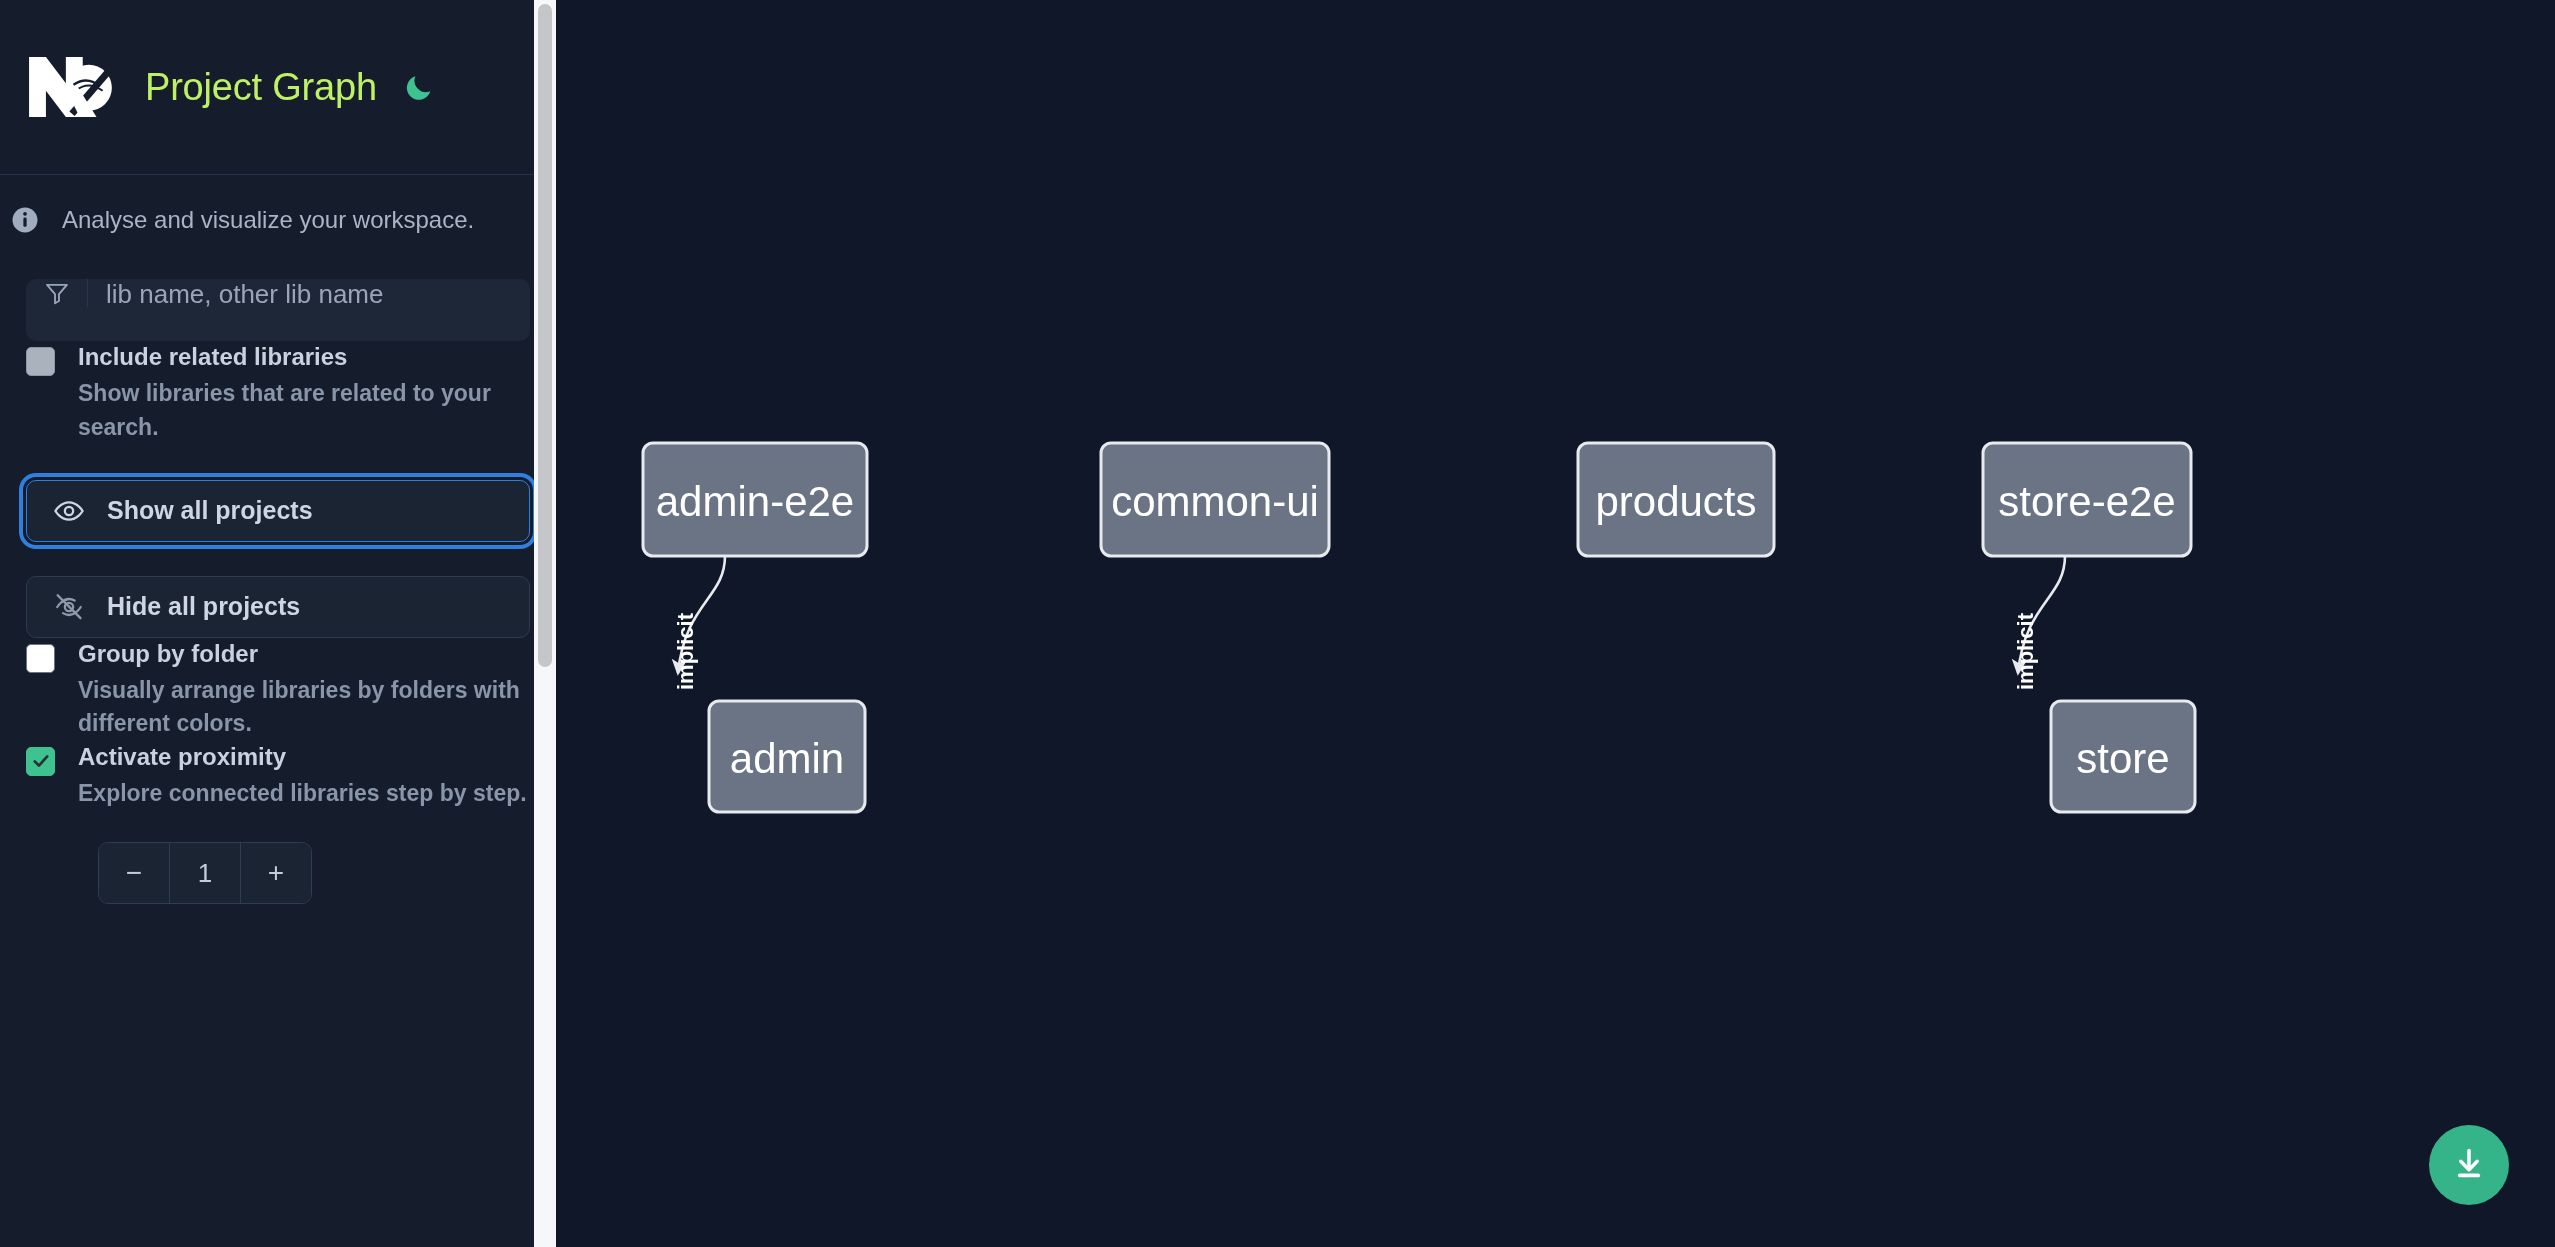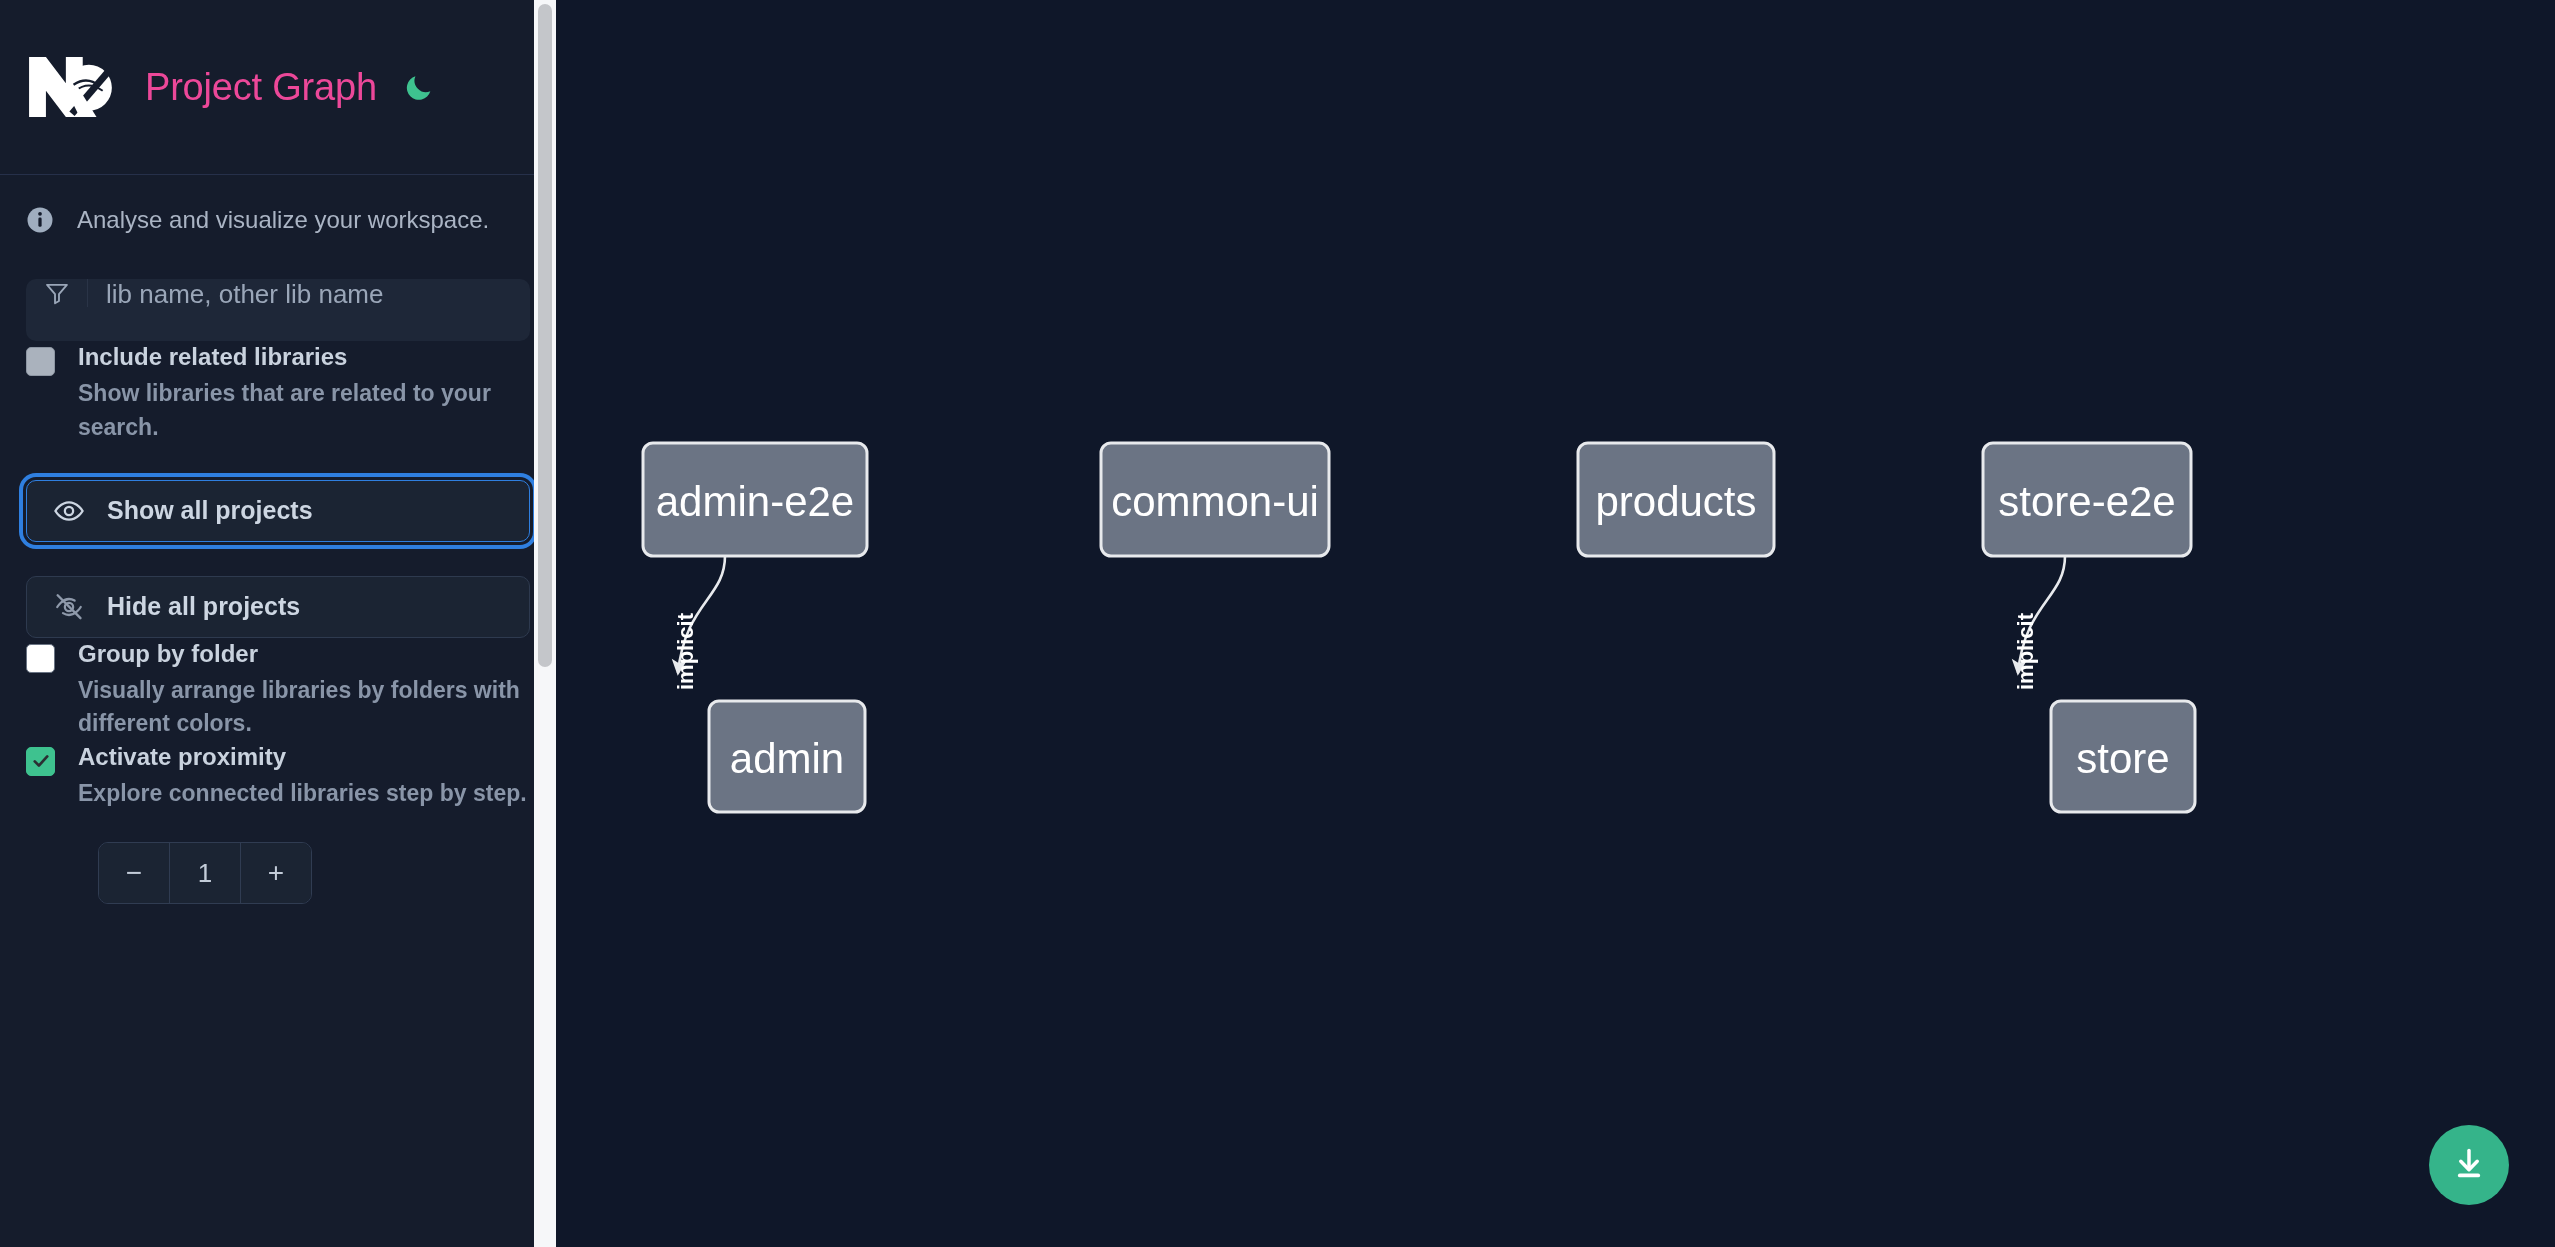--- a/index.html
+++ b/index.html
@@ -25,37 +25,37 @@
   #sidebar-inner { width: 556px; }
 
   .sb-header {
     height: 175px;
     display: flex; align-items: center;
     padding-left: 26px;
     border-bottom: 1px solid #26304a;
   }
   .nx-logo { width: 92px; height: 66px; flex: 0 0 92px; }
   .header-title {
-    color: #ec4899;
+    color: #bef264;
     font-size: 38px;
     font-weight: 500;
     margin-left: 27px;
     letter-spacing: -0.2px;
     white-space: nowrap;
   }
   .theme-toggle {
     margin-left: 24px;
     width: 36px; height: 36px;
     display: flex; align-items: center; justify-content: center;
     cursor: pointer;
   }
 
   .sb-tagline {
     display: flex; align-items: center;
-    padding: 0 25px;
+    padding: 0 10px;
     height: 90px;
   }
   .info-icon { width: 30px; height: 30px; flex: 0 0 30px; }
   .tagline-text {
     color: #aab4c4;
     font-size: 24px;
     margin-left: 22px;
     white-space: nowrap;
   }
 

